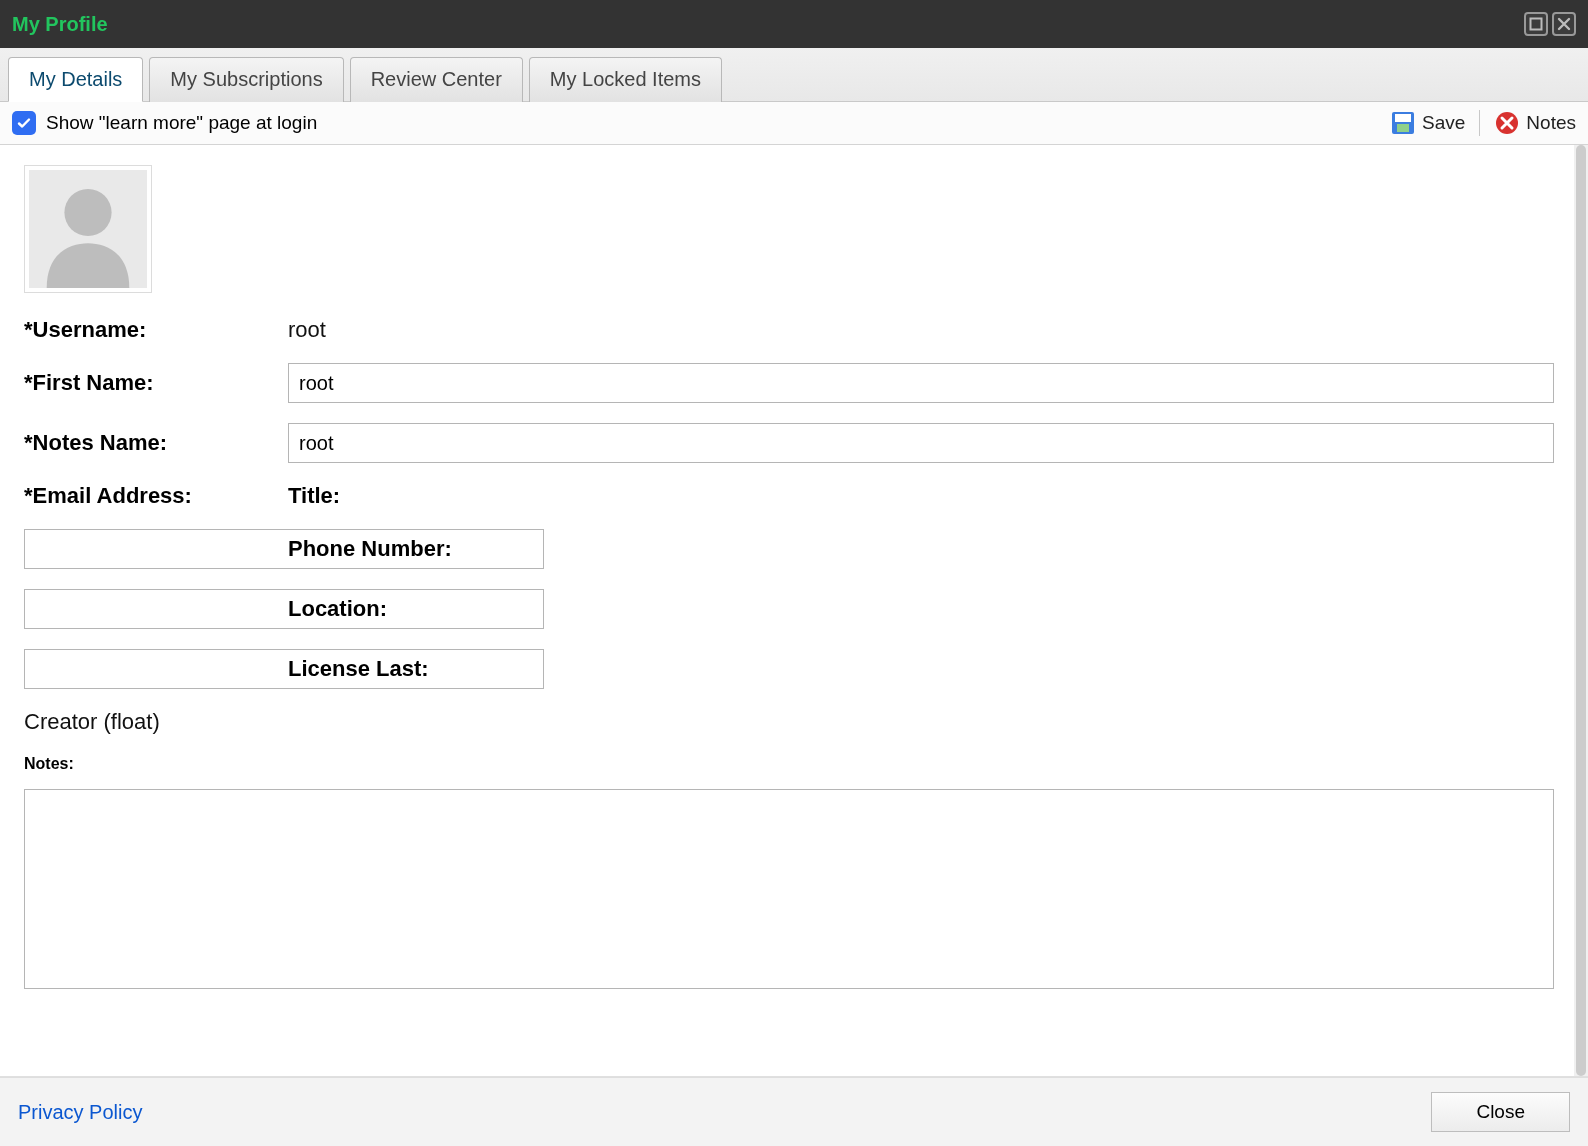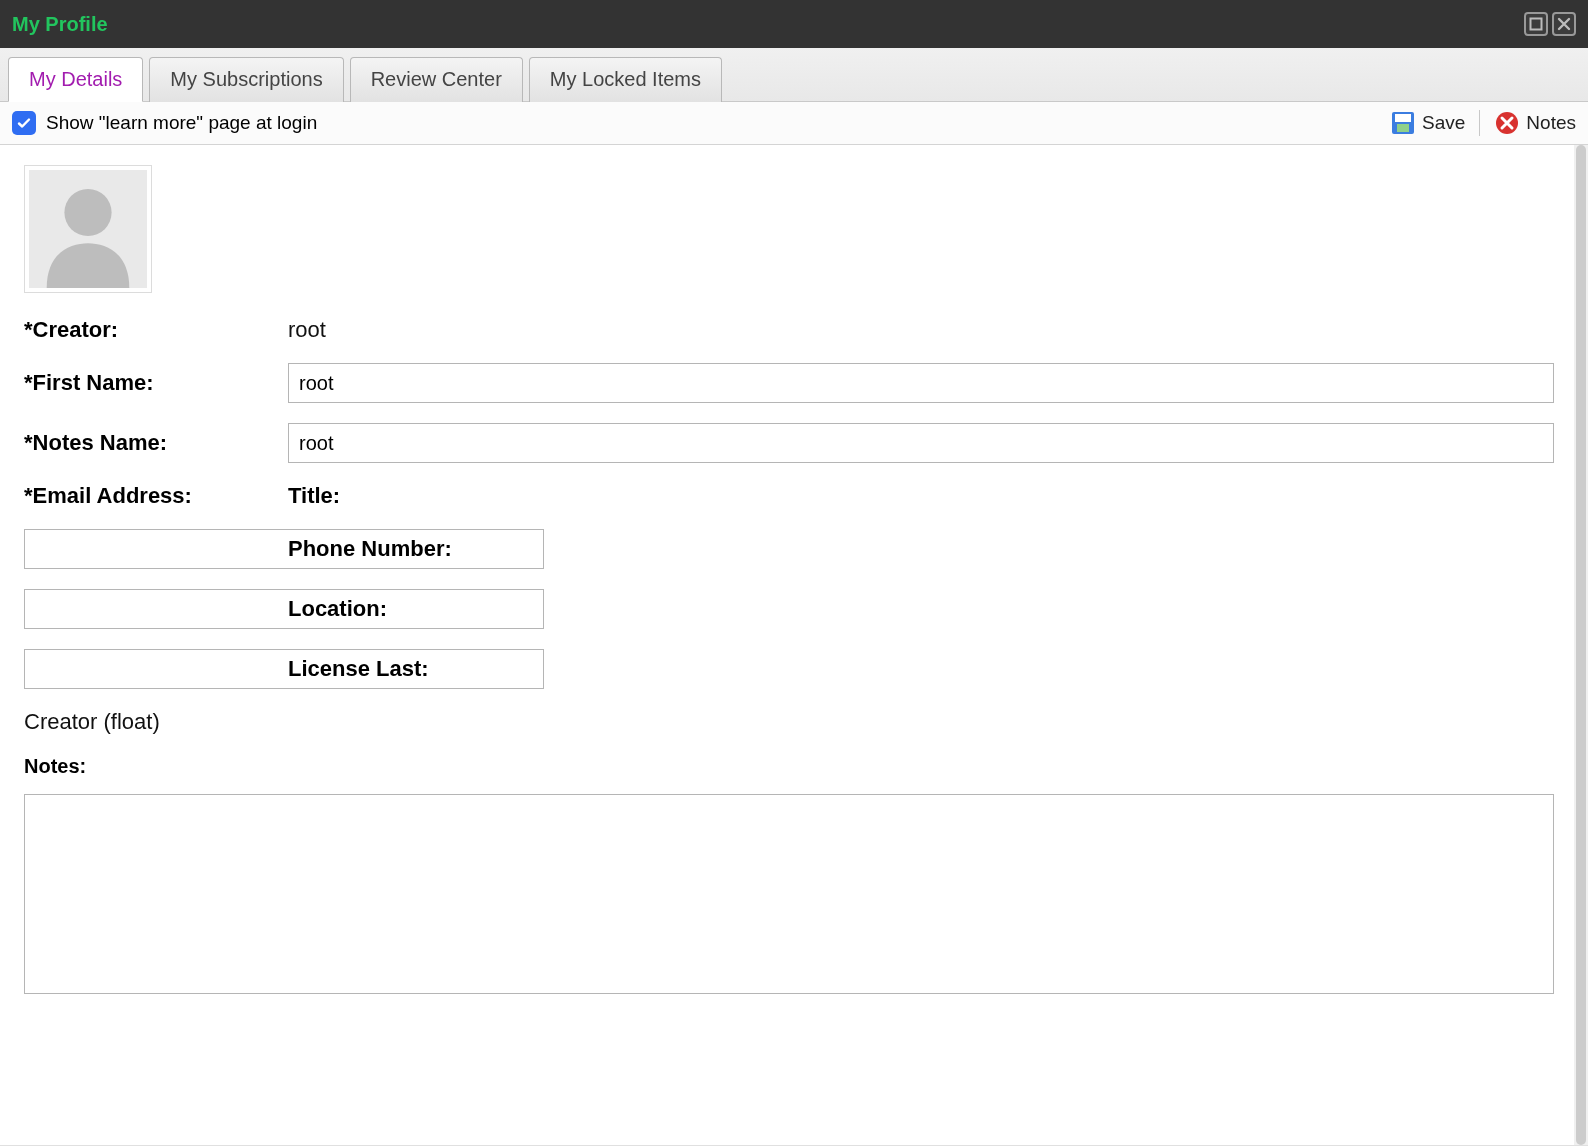--- a/index.html
+++ b/index.html
@@ -56,21 +56,21 @@
   border-top-right-radius: 4px;
   background: linear-gradient(#f4f4f4,#e2e2e2);
   color: #444;
   font-size: 20px;
   cursor: pointer;
   position: relative;
   top: 1px;
 }
 .tab.active {
   background: #ffffff;
-  color: #a21caf;
+  color: #0c4a6e;
   border-bottom: 1px solid #fff;
 }
 .toolbar {
   background: #fbfbfb;
   border-bottom: 1px solid #d4d4d4;
   display: flex;
   align-items: center;
   padding: 8px 12px;
   font-size: 19px;
 }
@@ -143,21 +143,21 @@
 .text-input {
   width: 100%; height: 40px;
   border: 1px solid #b5b5b5;
   background: #fff;
   padding: 4px 10px;
   font-size: 20px;
   font-family: inherit;
 }
 .text-input.medium { width: 520px; }
 .notes-block { margin-top: 20px; }
-.notes-label { font-weight: bold; font-size: 20px; margin-bottom: 16px; }
+.notes-label { font-weight: bold; font-size: 16px; margin-bottom: 16px; }
 .notes-area {
   width: 100%; height: 200px;
   border: 1px solid #b5b5b5;
   background: #fff;
   resize: none;
   font-family: inherit;
   font-size: 18px;
   padding: 8px;
 }
 .footer {
@@ -249,21 +249,21 @@
       <div class="avatar">
         <div class="avatar-inner">
           <svg viewBox="0 0 100 100" width="100%" height="100%">
             <circle cx="50" cy="36" r="20" fill="#bdbdbd"></circle>
             <path d="M15 100 C15 70 35 62 50 62 C65 62 85 70 85 100 Z" fill="#bdbdbd"></path>
           </svg>
         </div>
       </div>
 
       <div class="form-grid">
-        <div class="form-label">*Creator:</div>
+        <div class="form-label">*Username:</div>
         <div class="fv-text">root</div>
 
         <div class="form-label">*First Name:</div>
         <input class="text-input" value="root" style="">
 
         <div class="form-label">*Notes Name:</div>
         <input class="text-input" value="root" style="">
 
         <div class="form-label">*Email Address:</div>
 
@@ -284,14 +284,19 @@
         <div class="notes-label">Notes:</div>
         <textarea class="notes-area" style=""></textarea>
       </div>
 
     </div>
     <div class="scrollbar-fake">
       <div class="scroll-thumb"></div>
     </div>
   </div>
 
+  <div class="footer">
+    <a href="#">Privacy Policy</a>
+    <div class="spacer"></div>
+    <button class="close-btn"><span>Close</span></button>
+  </div>
 
 </div>
 
 </body></html>

